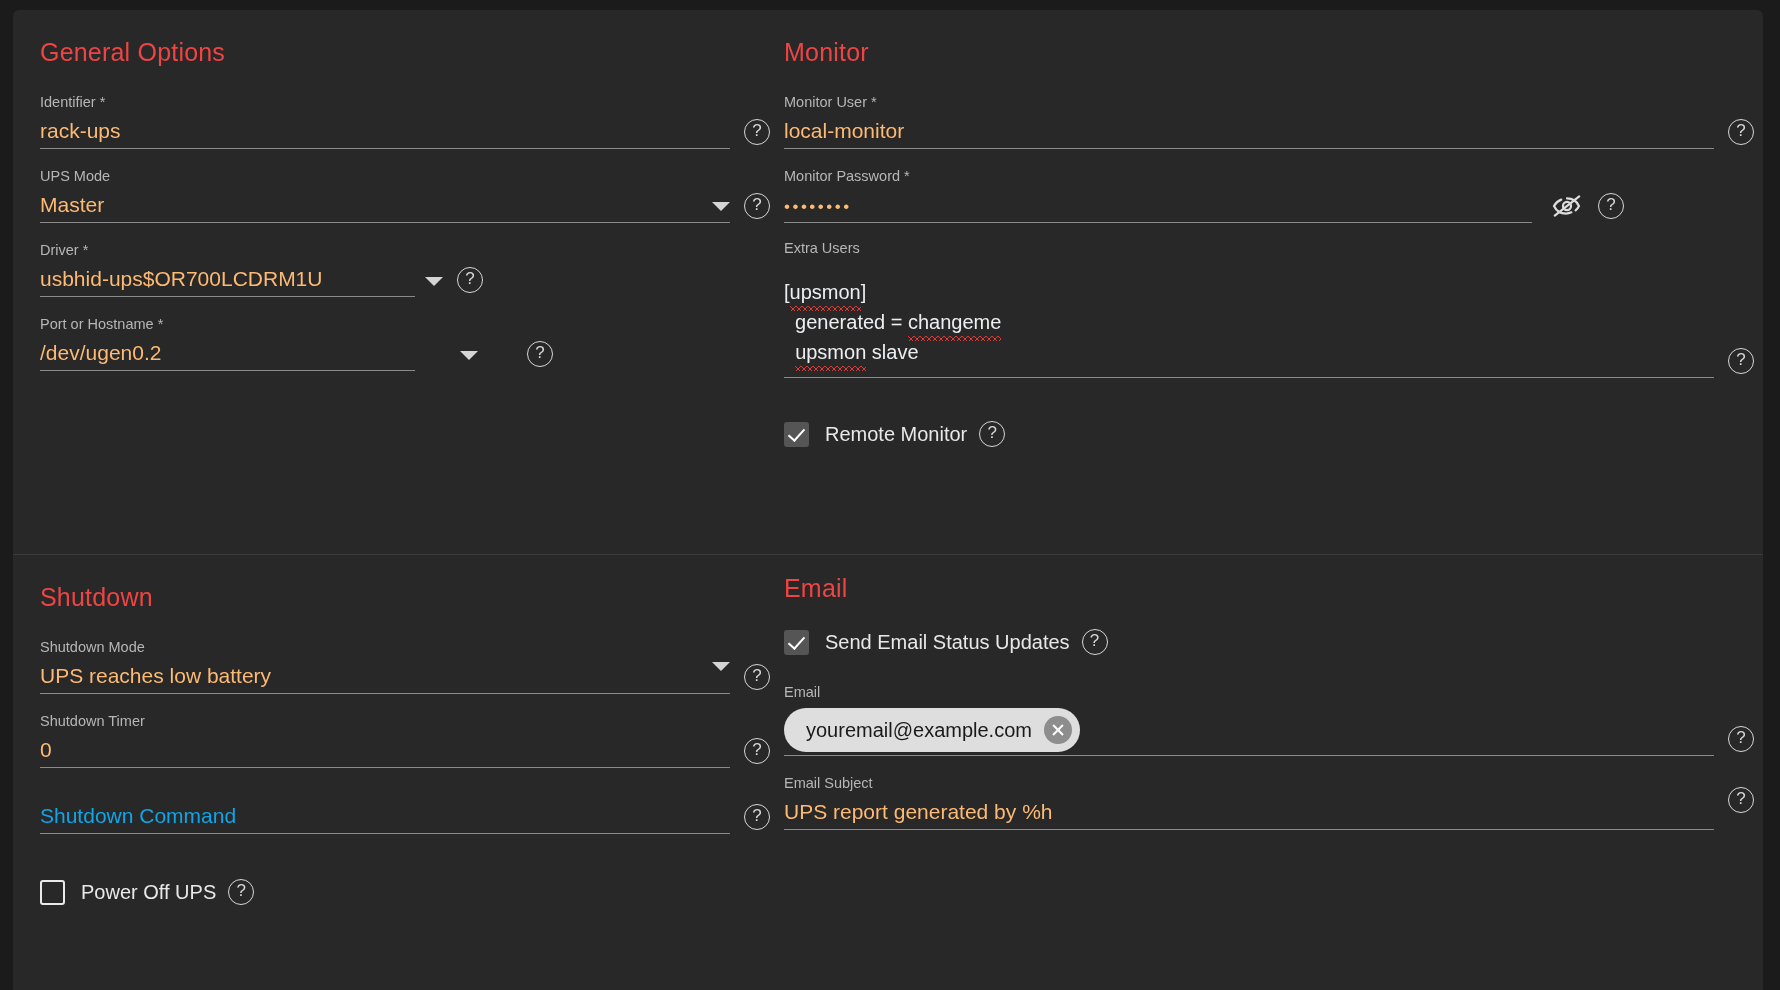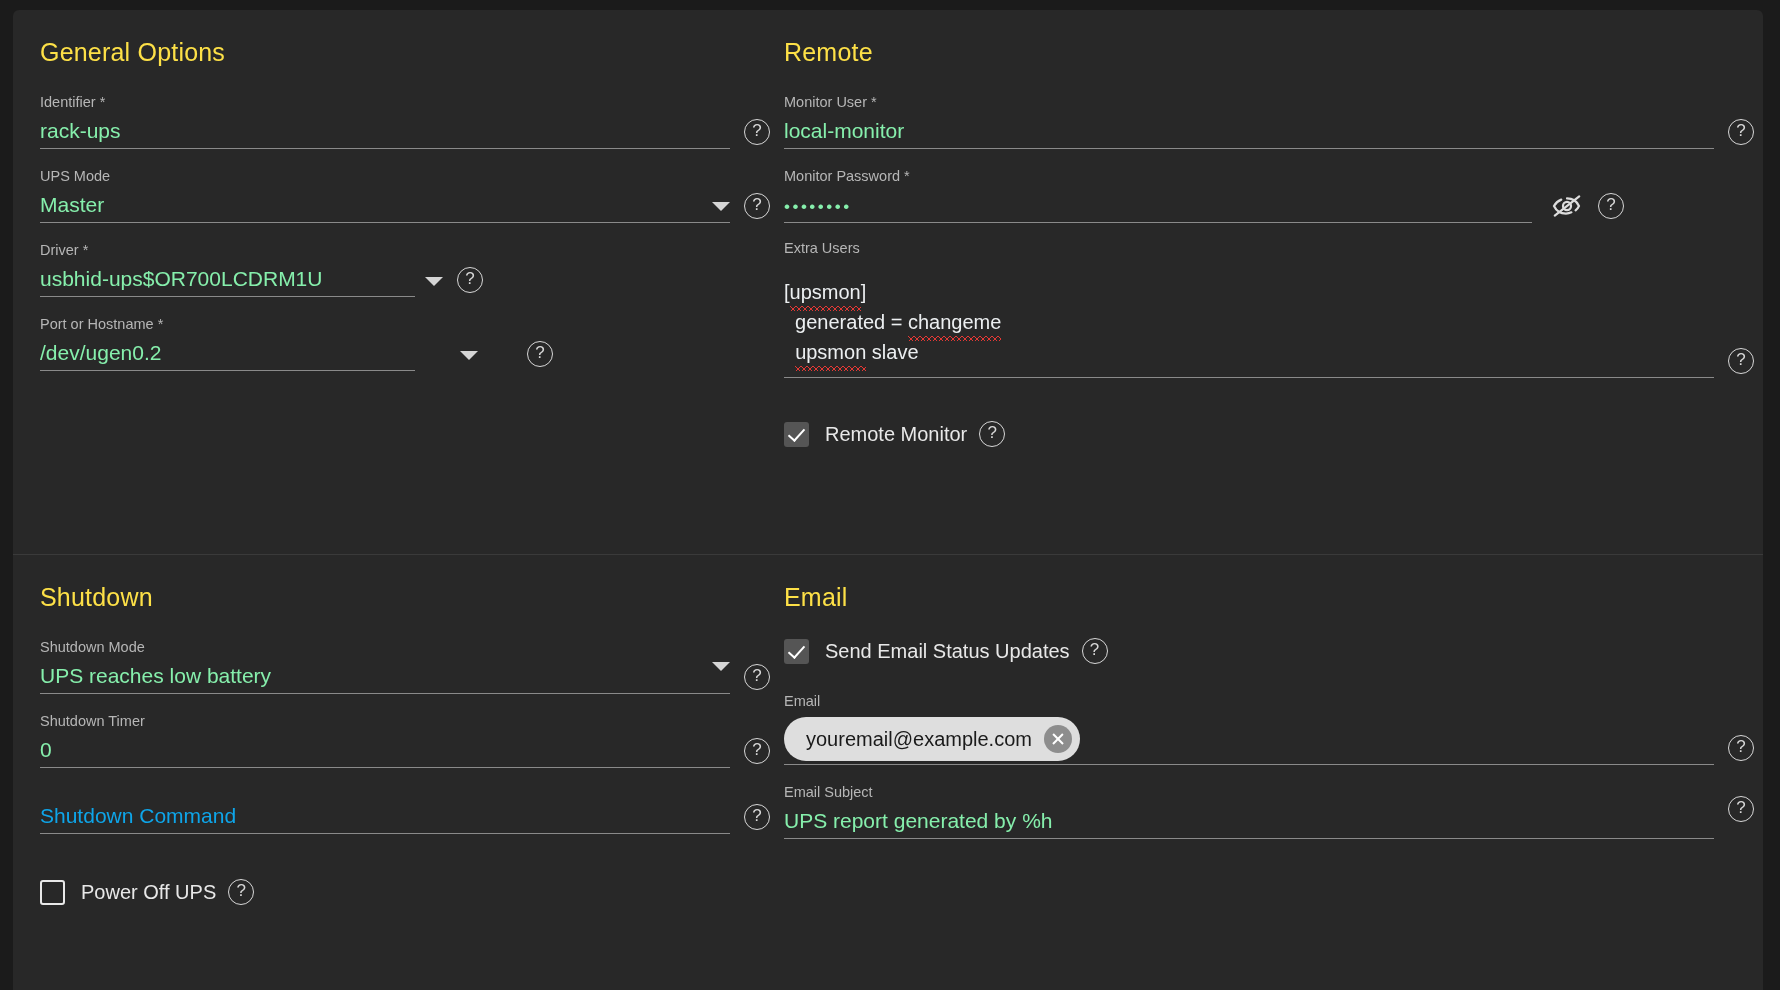--- a/index.html
+++ b/index.html
@@ -32,21 +32,21 @@
     width: 100%; height: 1px;
     background: #3a3a3a;
   }
 
   .col-left  { position: absolute; left: 27px;  width: 760px; }
   .col-right { position: absolute; left: 771px; width: 960px; }
 
   .sec-title {
     font-size: 25px;
     font-weight: 400;
-    color: #fde047;
+    color: #ef4444;
     letter-spacing: .2px;
     margin-bottom: 26px;
   }
 
   
   .field-row {
     display: flex;
     align-items: flex-end;
     margin-bottom: 14px;
   }
@@ -56,21 +56,21 @@
   }
   .field-label {
     font-size: 14.5px;
     color: #b6b6b6;
     line-height: 18px;
     margin-bottom: 6px;
     white-space: nowrap;
   }
   .field-value {
     font-size: 21px;
-    color: #86efac;
+    color: #fdba74;
     line-height: 28px;
     height: 31px;
     white-space: nowrap;
     overflow: hidden;
   }
   .field-value.placeholder { color: #0ea5e9; }
   .underline {
     height: 1px;
     background: #8a8a8a;
     width: 100%;
@@ -251,21 +251,21 @@
           <div class="field-label">Port or Hostname *</div>
           <div class="field-value">/dev/ugen0.2</div>
           <div class="underline"></div>
         </div>
         <div class="caret"></div>
         <div class="help">?</div>
       </div>
     </div>
 
     <div class="col-right" style="top:28px;">
-      <div class="sec-title">Remote</div>
+      <div class="sec-title">Monitor</div>
 
       <div class="field-row">
         <div class="field" style="width:930px;flex:0 0 930px;">
           <div class="field-label">Monitor User *</div>
           <div class="field-value">local-monitor</div>
           <div class="underline"></div>
         </div>
         <div class="help">?</div>
       </div>
 
@@ -338,21 +338,21 @@
         <div class="help">?</div>
       </div>
 
       <div class="check-row" style="margin-top:45px;">
         <div class="checkbox off"></div>
         <div class="check-label">Power Off UPS</div>
         <div class="help">?</div>
       </div>
     </div>
 
-    <div class="col-right" style="top:28px;">
+    <div class="col-right" style="top:19px;">
       <div class="sec-title">Email</div>
 
       <div class="check-row" style="margin-top:4px;">
         <div class="checkbox on"></div>
         <div class="check-label">Send Email Status Updates</div>
         <div class="help">?</div>
       </div>
 
       <div class="field-row" style="margin-top:28px;">
         <div class="field" style="width:930px;flex:0 0 930px;">

